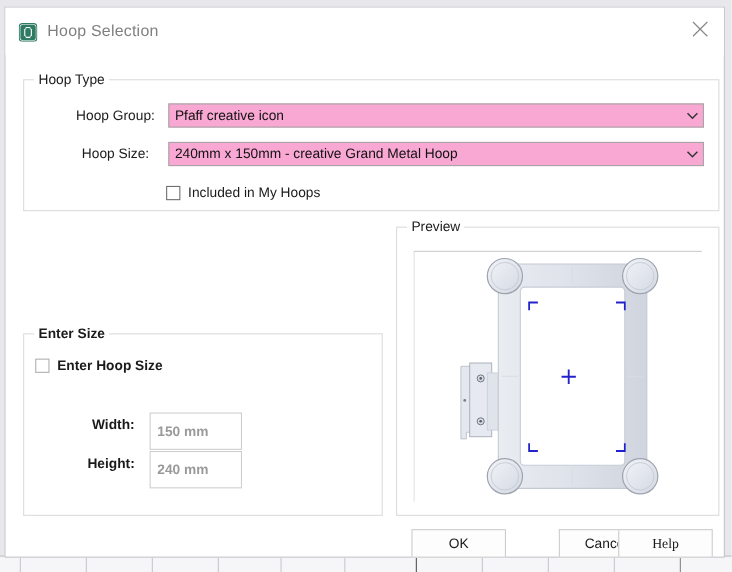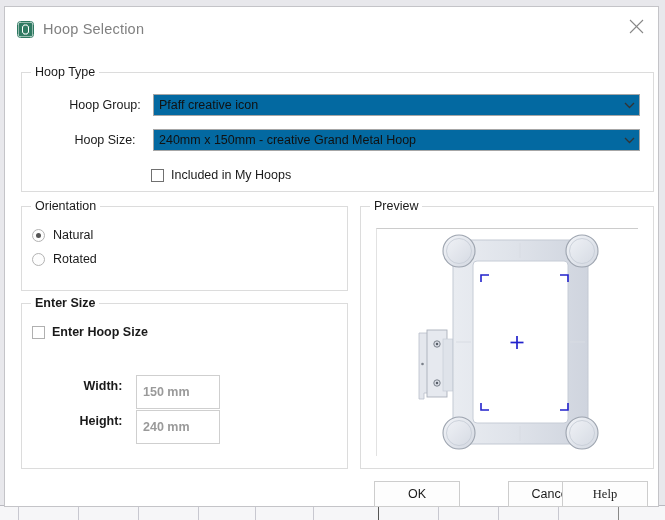--- a/index.html
+++ b/index.html
@@ -110,21 +110,21 @@
   .field-label {
     position: absolute;
     font-size: 12.5px;
     color: #1a1a1a;
     text-align: center;
     white-space: nowrap;
   }
 
   .combo {
     position: absolute;
-    background: #0369a1;
+    background: #f9a8d4;
     border: 1px solid #a6a6a6;
     box-sizing: border-box;
     height: 22px;
     display: flex;
     align-items: center;
     cursor: default;
   }
   .combo .combo-text {
     flex: 1;
     padding-left: 5px;
@@ -309,33 +309,20 @@
         </svg>
       </div>
     </div>
 
     <div class="chk-row" style="left:129px; top:95px;">
       <div class="chk-box"></div>
       <div class="chk-label">Included in My Hoops</div>
     </div>
   </div>
 
-  <div class="groupbox" id="grp-orientation">
-    <div class="group-legend">Orientation</div>
-
-    <div class="radio-row" style="left:10px; top:21px;">
-      <div class="radio-circle checked"></div>
-      <div class="radio-label">Natural</div>
-    </div>
-
-    <div class="radio-row" style="left:10px; top:45px;">
-      <div class="radio-circle"></div>
-      <div class="radio-label">Rotated</div>
-    </div>
-  </div>
 
   <div class="groupbox" id="grp-enter-size">
     <div class="group-legend">Enter Size</div>
 
     <div class="chk-row" style="left:10px; top:21px;">
       <div class="chk-box light"></div>
       <div class="chk-label">Enter Hoop Size</div>
     </div>
 
     <div class="field-label" style="left:52px; top:75px; width:58px;">Width:</div>

